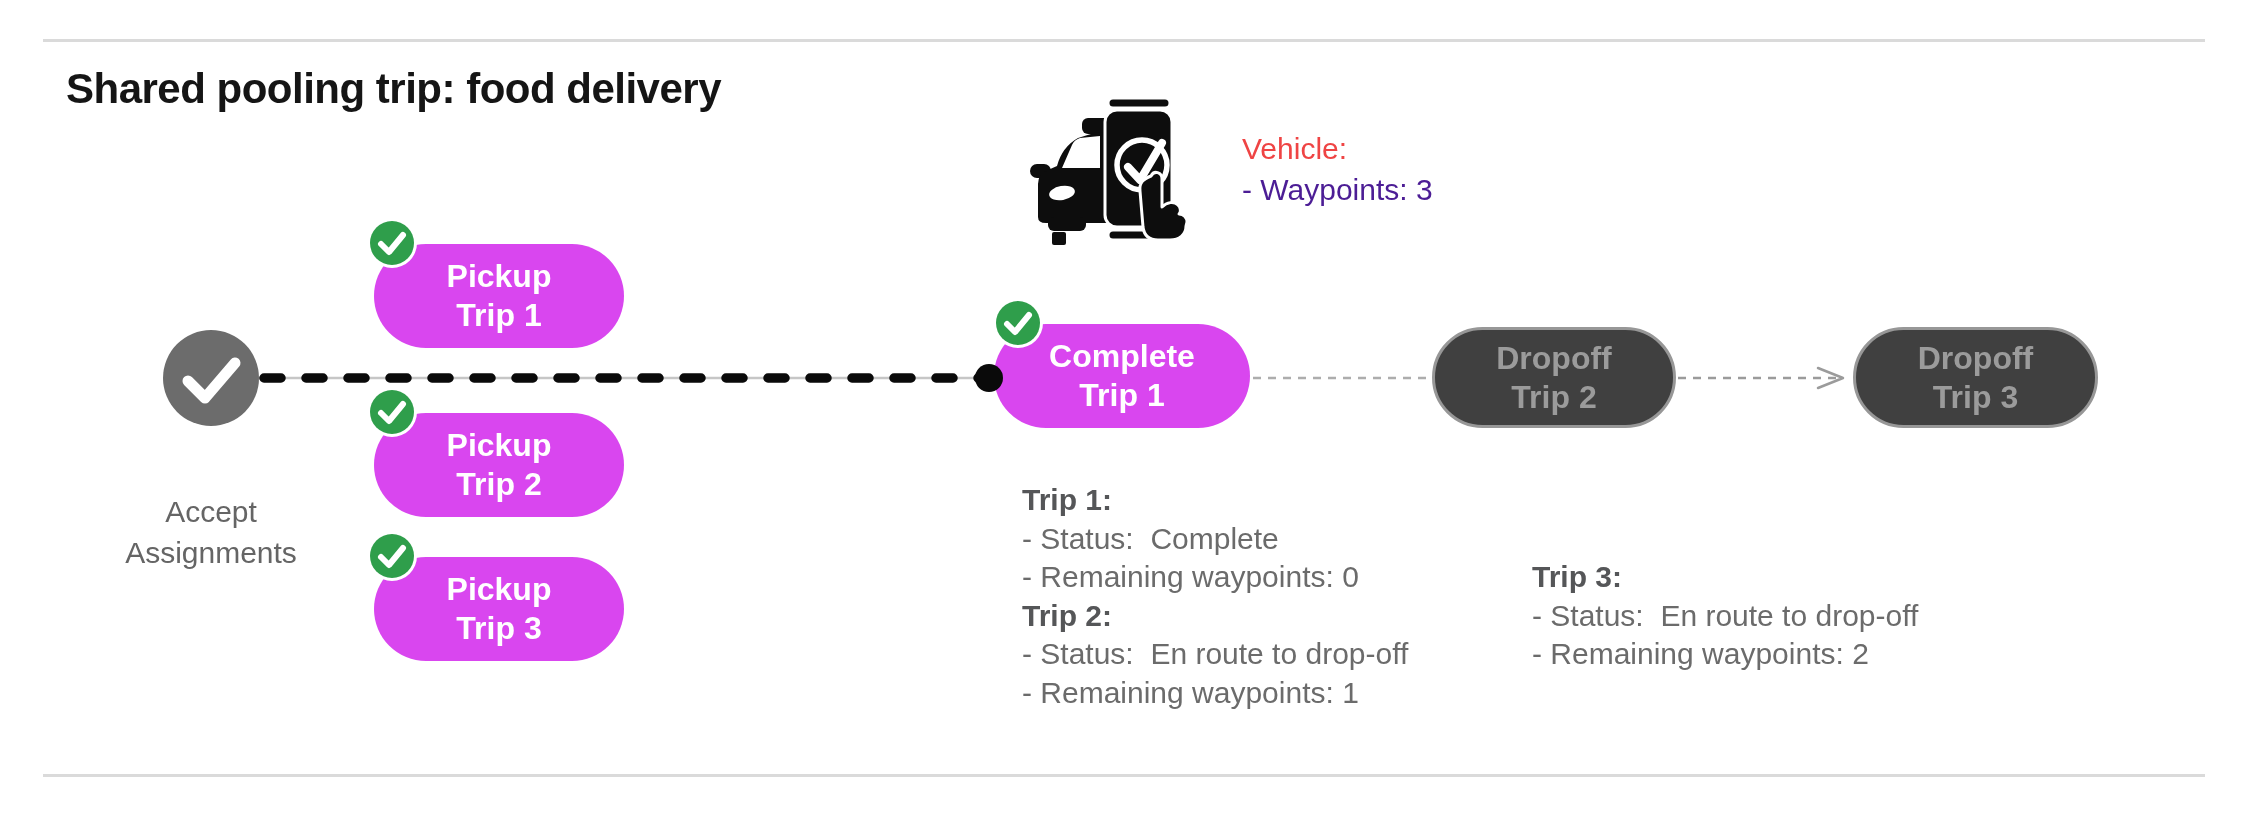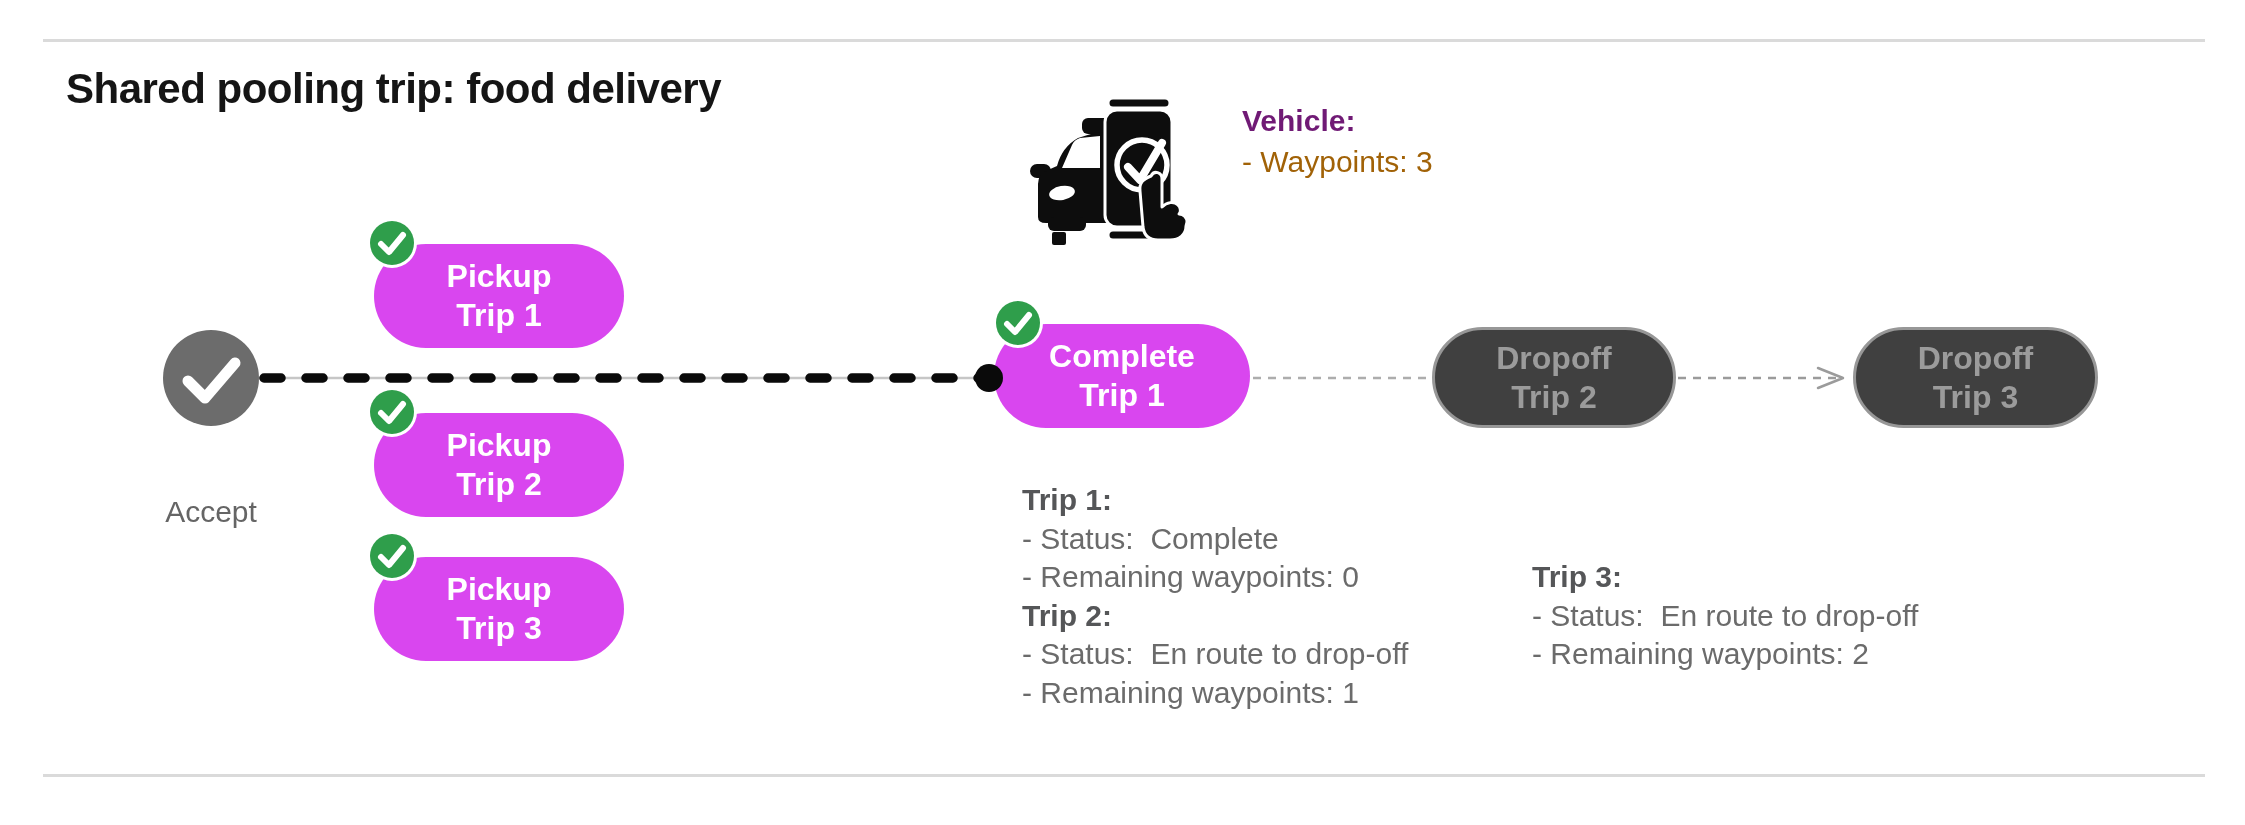--- a/index.html
+++ b/index.html
@@ -10,22 +10,22 @@
   .rule{position:absolute;left:43px;width:2162px;height:3px;background:#dadada;}
   .rule.top{top:39px;}
   .rule.bottom{top:774px;}
   .title{
     position:absolute;left:66px;top:66px;font-size:42px;font-weight:700;
     color:#151515;letter-spacing:-0.5px;line-height:1.1;
   }
   .conn-layer{position:absolute;left:0;top:0;z-index:1;}
   .vehicle-icon{position:absolute;left:1030px;top:85px;z-index:2;}
   .vehicle-text{position:absolute;left:1242px;top:100px;z-index:2;font-size:30px;line-height:41px;}
-  .vehicle-text .hd{font-weight:700;color:#701a75;}
-  .vehicle-text .ln{color:#a16207;}
+  .vehicle-text .hd{font-weight:400;color:#ef4444;margin-top:28px;}
+  .vehicle-text .ln{color:#4c1d95;}
   .accept-circle{
     position:absolute;left:163px;top:330px;width:96px;height:96px;border-radius:50%;
     background:#6c6c6c;z-index:2;
   }
   .accept-label{
     position:absolute;left:61px;top:444px;width:300px;text-align:center;
     font-size:30px;line-height:41px;color:#656565;z-index:2;margin-top:47px;
   }
   .pill{
     position:absolute;border-radius:52px;display:flex;flex-direction:column;
@@ -102,20 +102,21 @@
     <div class="ln">- Waypoints: 3</div>
   </div>
 
   <div class="accept-circle">
     <svg width="96" height="96" viewBox="0 0 96 96">
       <path d="M25 51 L42 68 L72 33" fill="none" stroke="#ffffff" stroke-width="11" stroke-linecap="round" stroke-linejoin="round"></path>
     </svg>
   </div>
   <div class="accept-label">
     <div>Accept</div>
+    <div>Assignments</div>
   </div>
 
   <div class="pill orange p1">
     <div>Pickup</div>
     <div>Trip 1</div>
   </div>
   <div class="pill orange p2">
     <div>Pickup</div>
     <div>Trip 2</div>
   </div>

